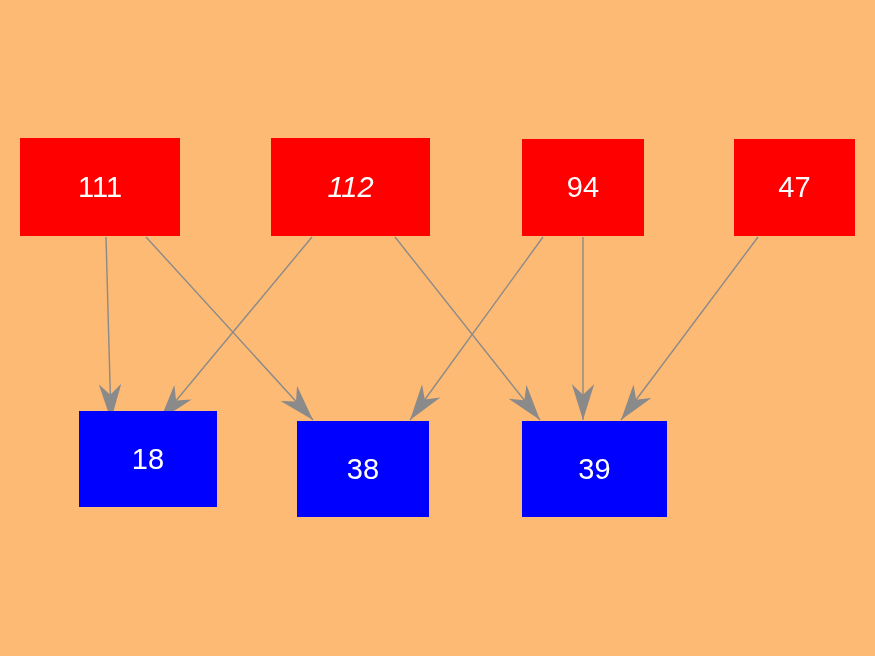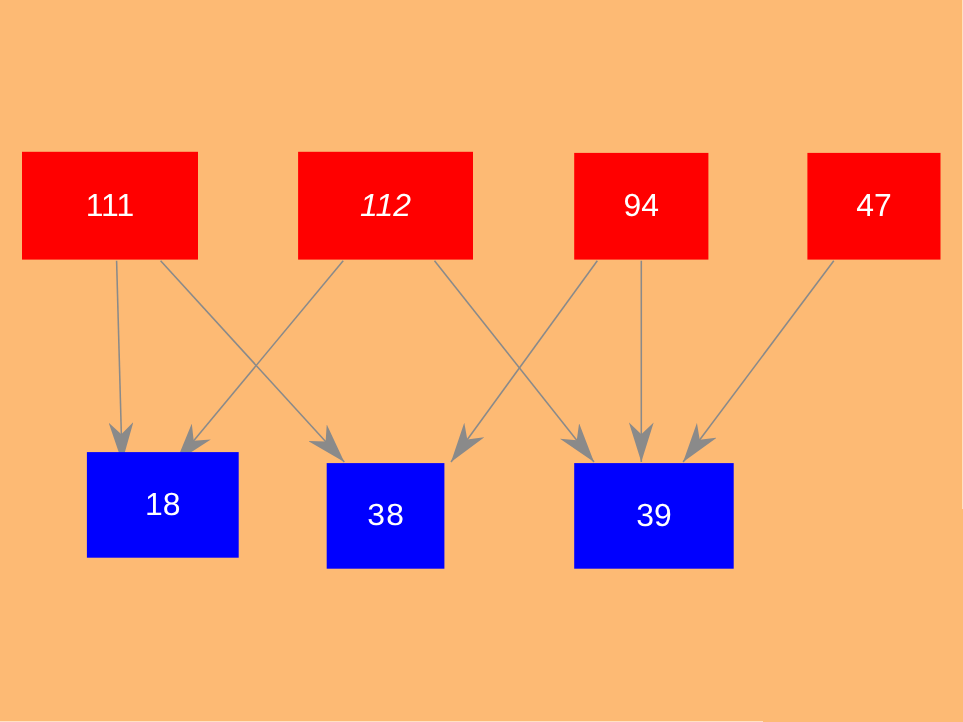--- a/index.html
+++ b/index.html
@@ -63,20 +63,20 @@
       </div>
       <div class="node" style="left: 522px; top: 139px; width: 122px; height: 97px; background: rgb(255, 0, 0); color: rgb(255, 255, 255);">
         <span>94</span>
       </div>
       <div class="node" style="left: 734px; top: 139px; width: 121px; height: 97px; background: rgb(255, 0, 0); color: rgb(255, 255, 255);">
         <span>47</span>
       </div>
       <div class="node" style="left: 55px; top: 411px; width: 138px; height: 96px; background: rgb(0, 0, 255); color: rgb(255, 255, 255); margin-left: 24px;">
         <span>18</span>
       </div>
-      <div class="node" style="left: 297px; top: 421px; width: 107px; height: 96px; background: rgb(0, 0, 255); color: rgb(255, 255, 255); font-family: Liberation Mono, monospace;">
+      <div class="node" style="left: 297px; top: 421px; width: 132px; height: 96px; background: rgb(0, 0, 255); color: rgb(255, 255, 255);">
         <span>38</span>
       </div>
       <div class="node" style="left: 522px; top: 421px; width: 145px; height: 96px; background: rgb(0, 0, 255); color: rgb(255, 255, 255);">
         <span>39</span>
       </div>
     </div>
 </div>
 
 </body></html>

